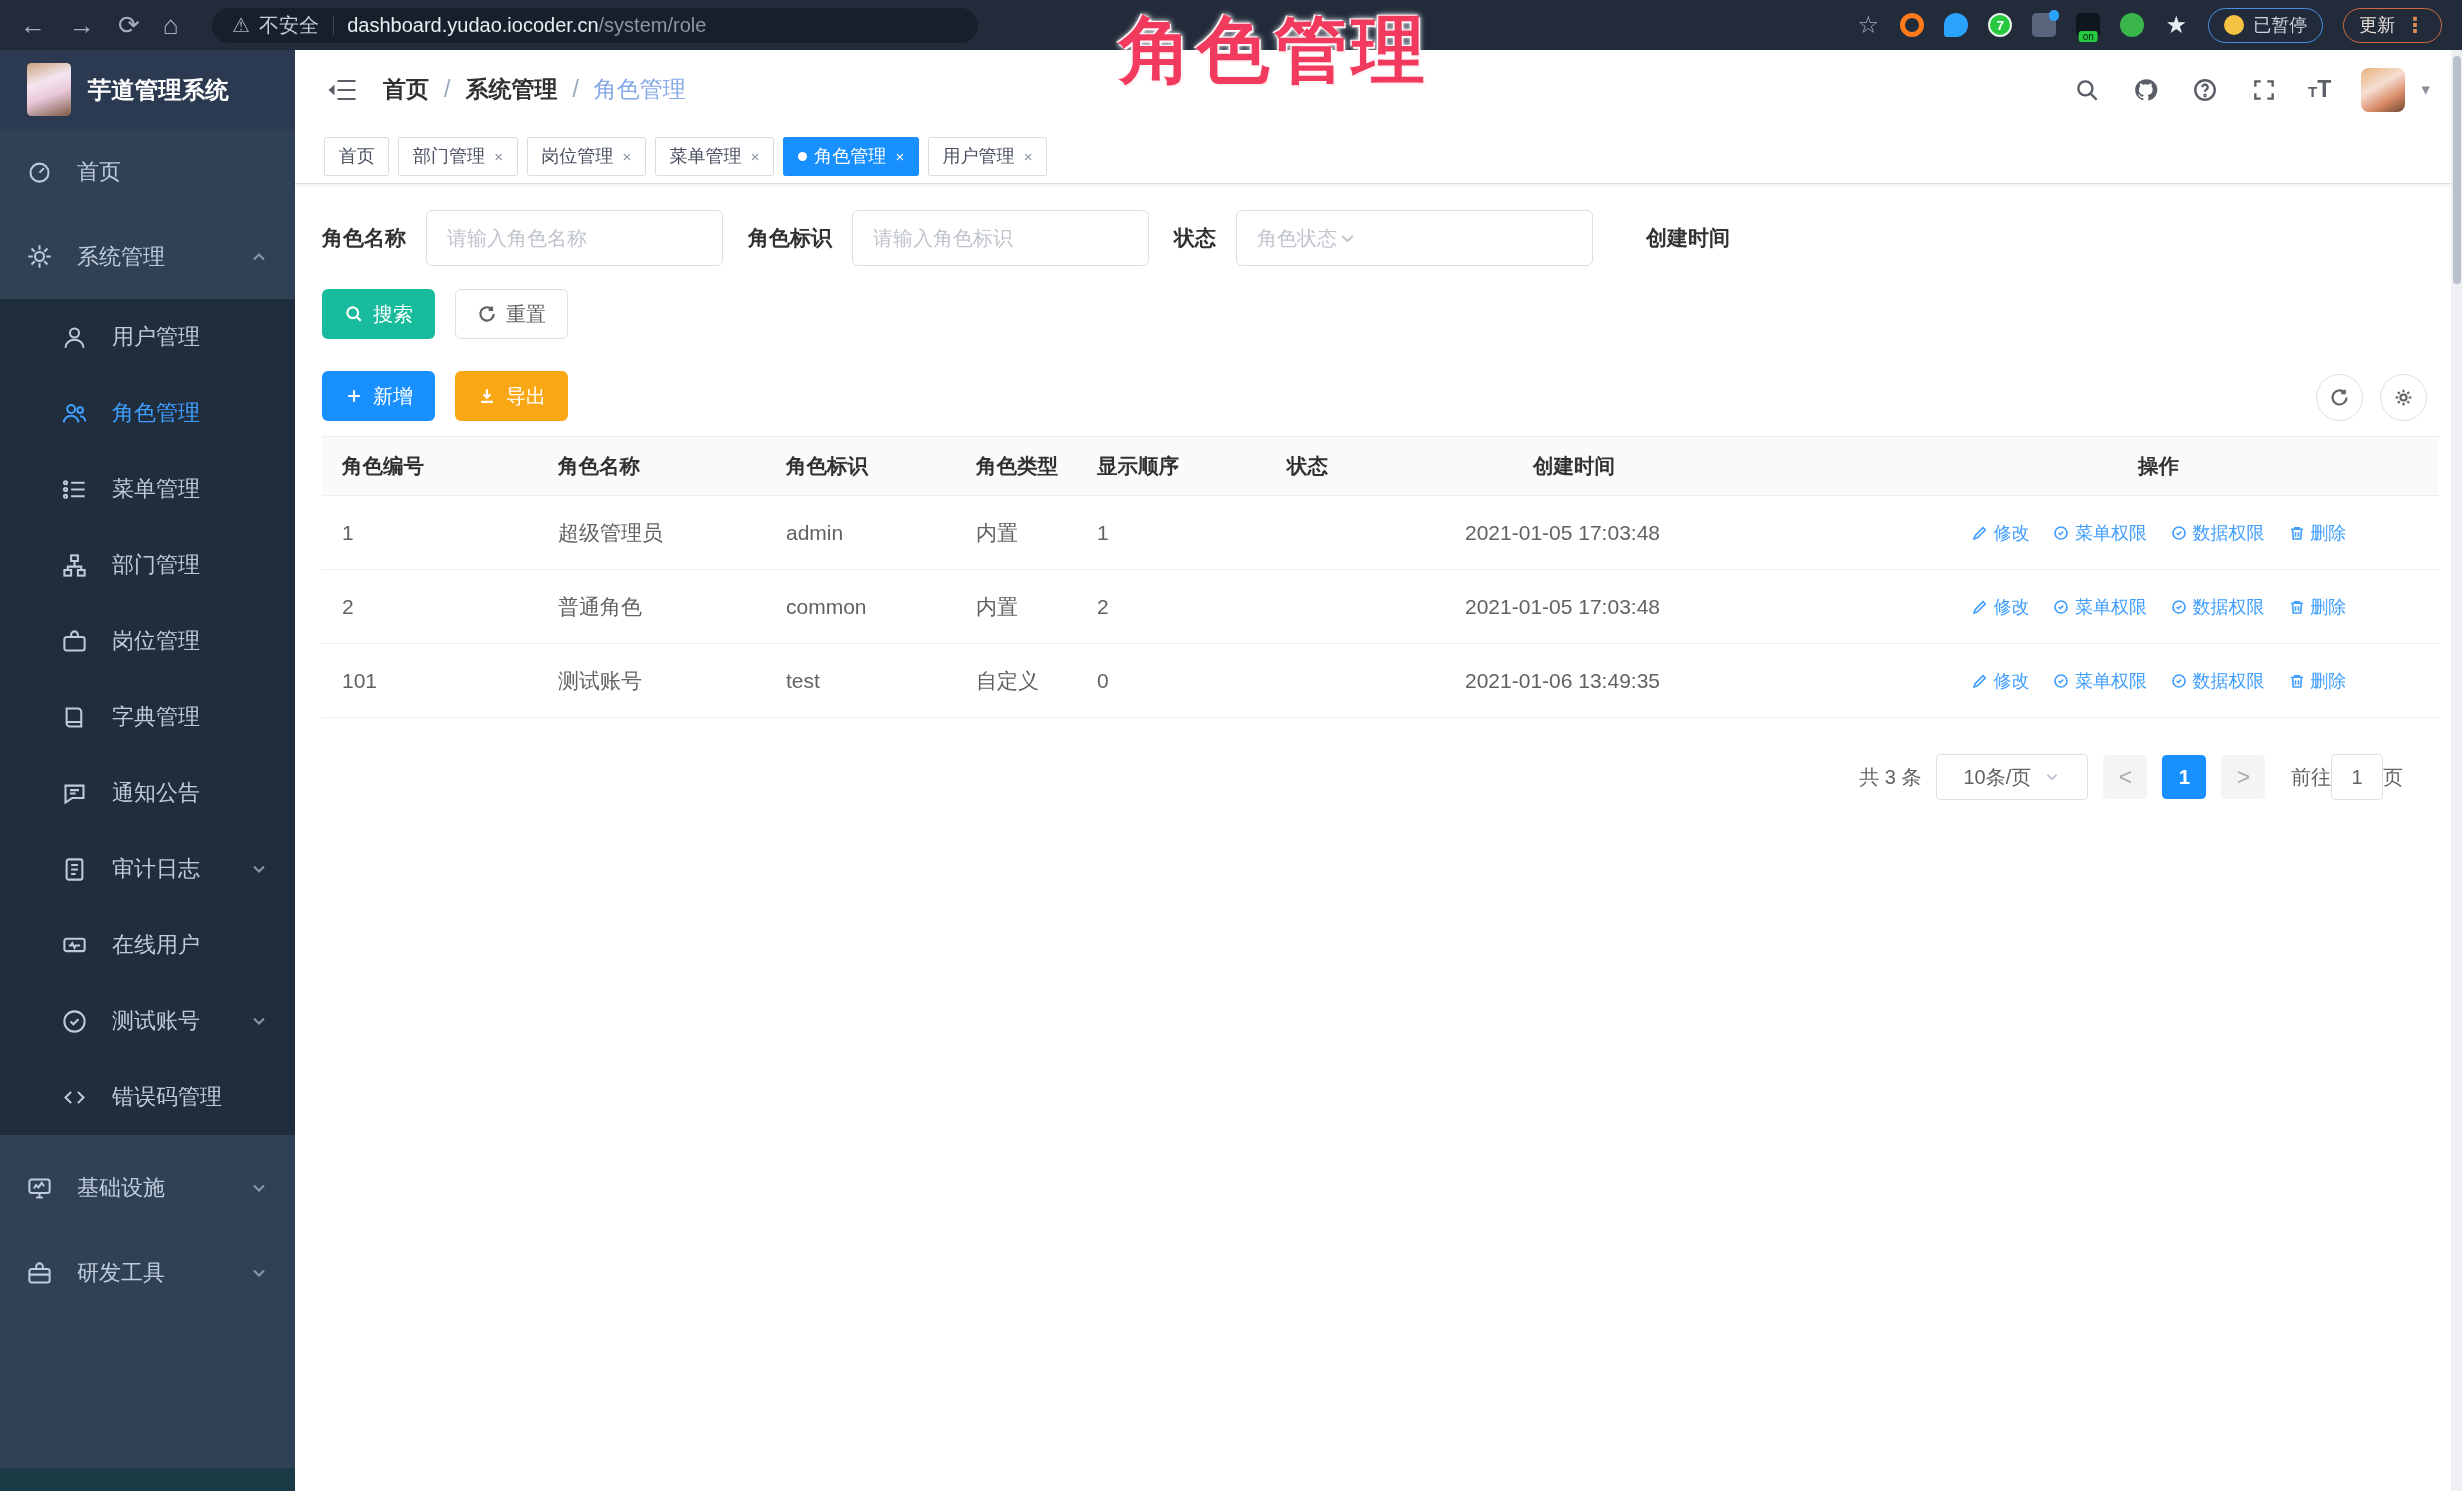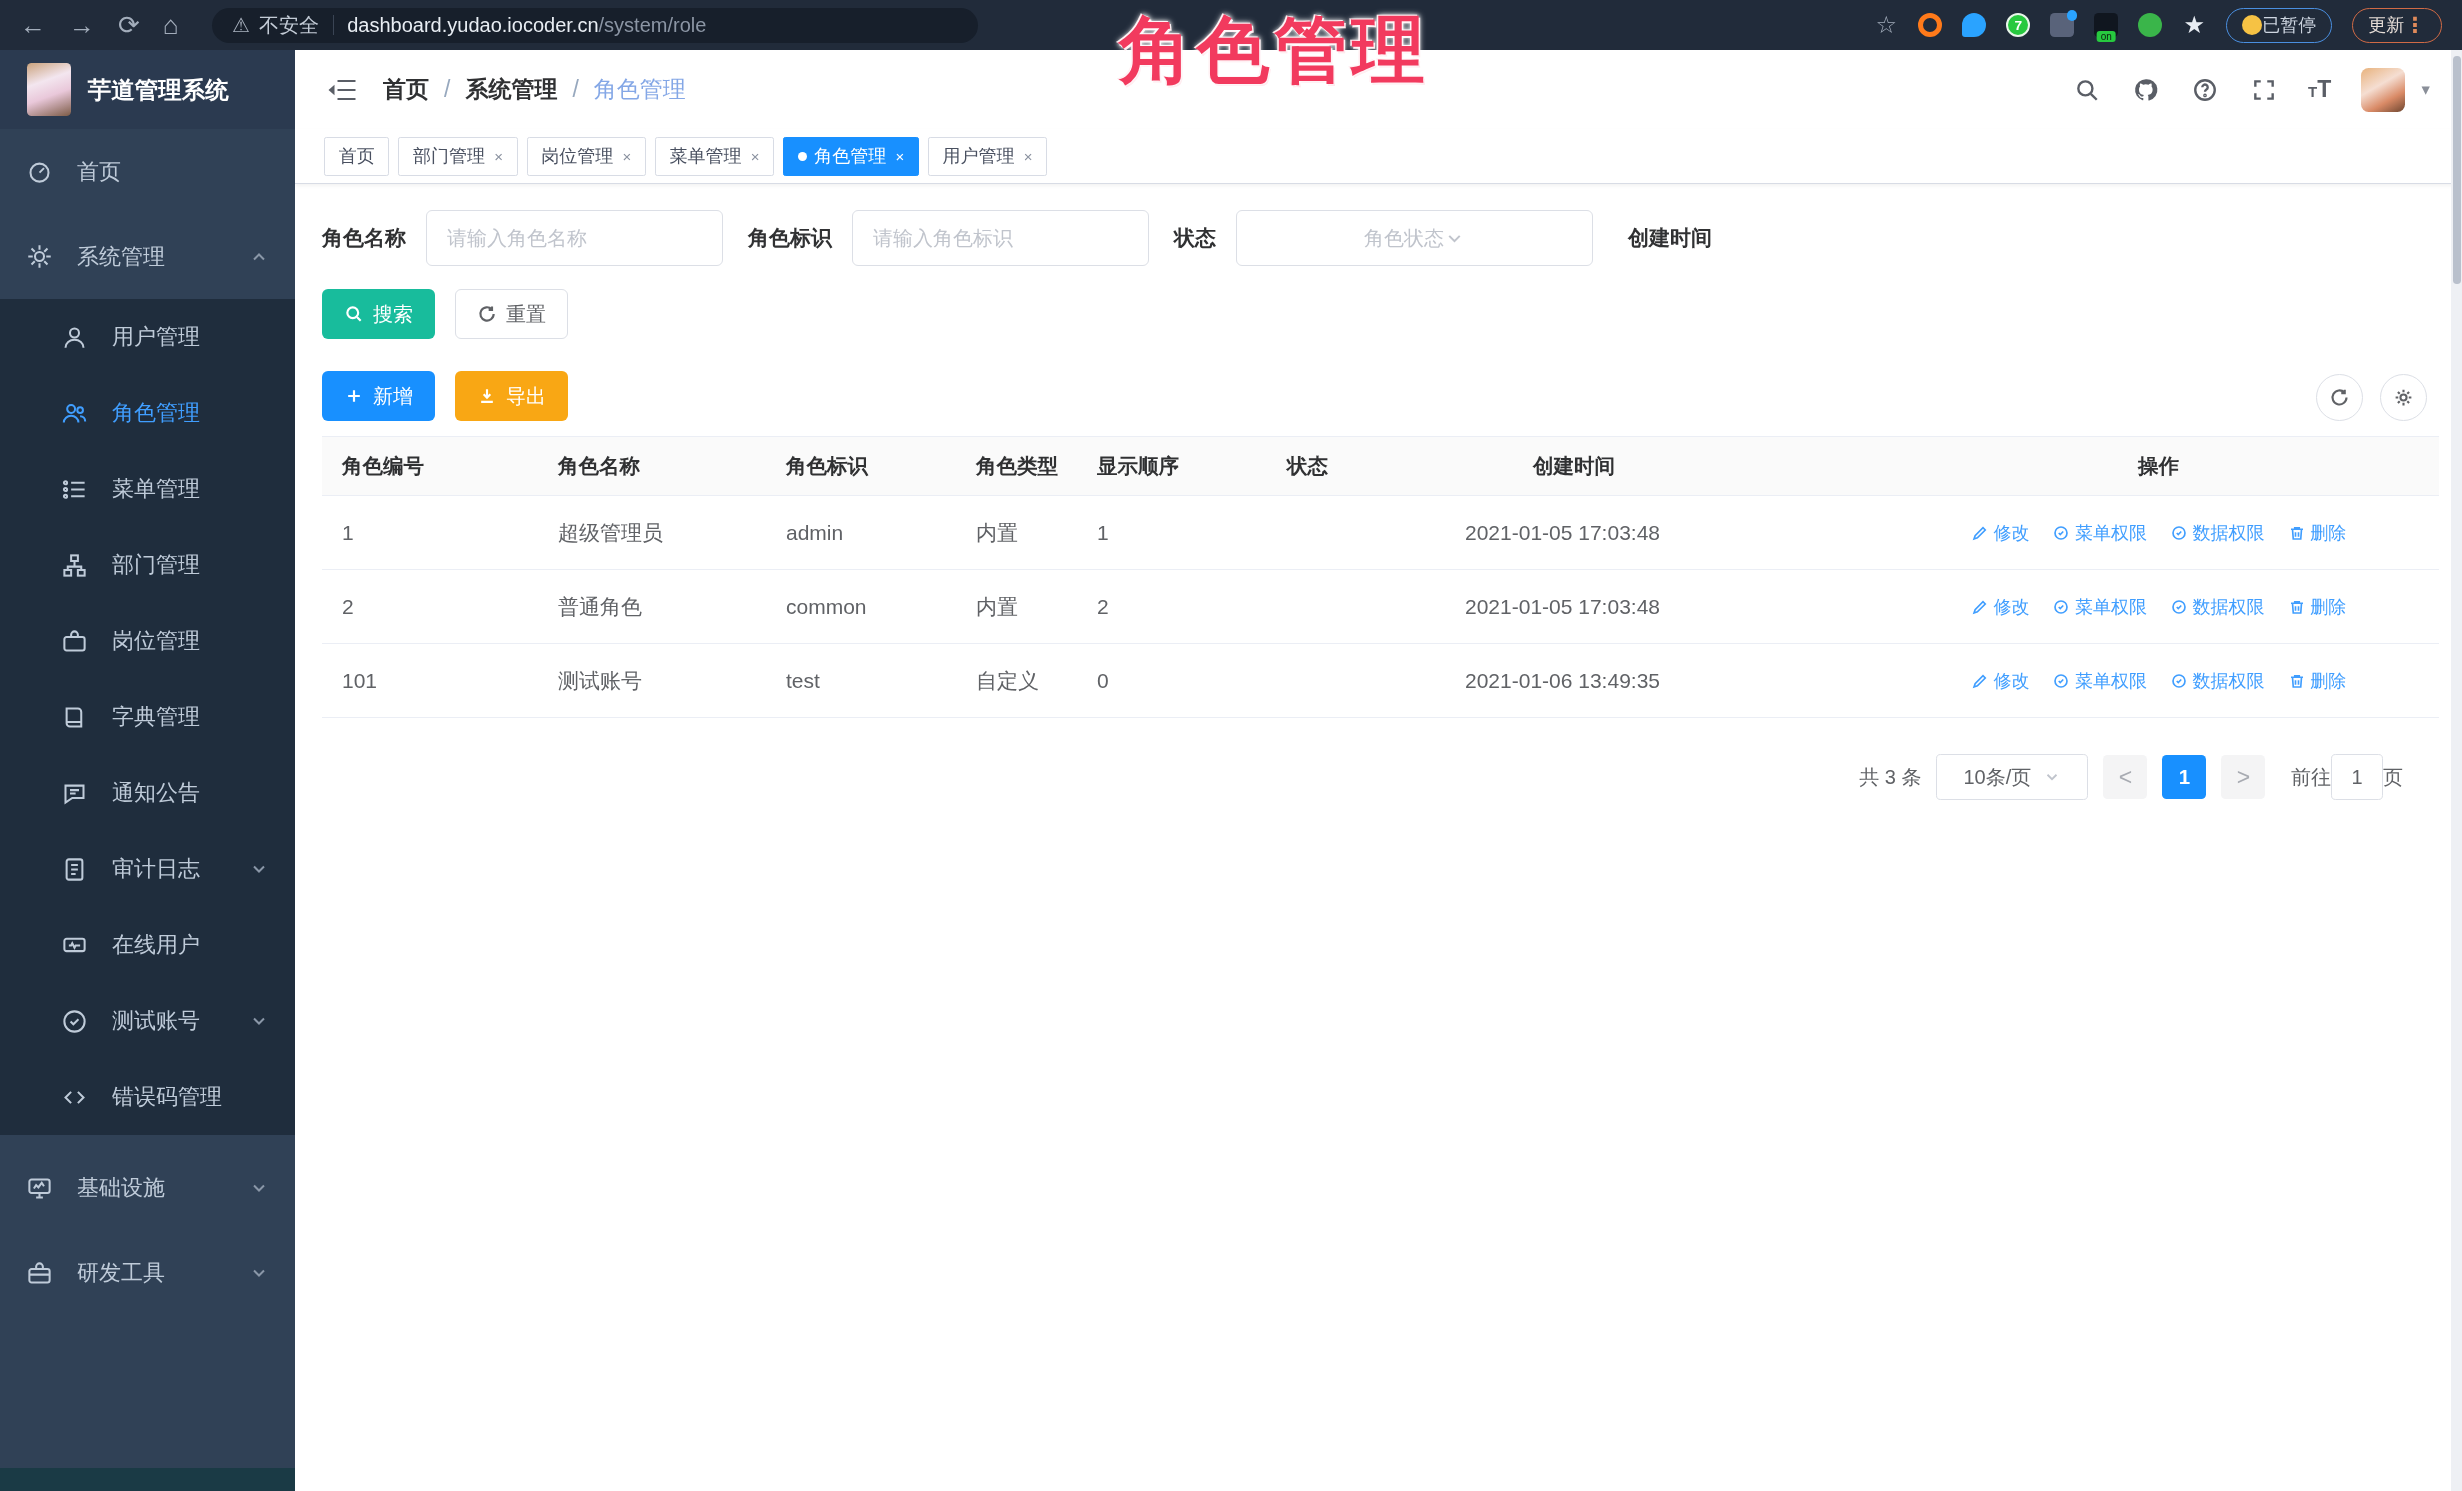--- a/index.html
+++ b/index.html
@@ -30,21 +30,21 @@
   .xi.ring{background:transparent;border:5.3px solid #ff7a1a}
   .xi.drop{background:#2aa3ff;border-radius:50% 50% 50% 3px}
   .xi.g7{background:#27c93f;border:2.3px solid #e8f6ea}
   .xi.grid{border-radius:4.6px;background:#59637a;position:relative}
   .xi.grid i{position:absolute;right:-3px;top:-3px;width:10.6px;height:10.6px;border-radius:50%;background:#2aa3ff}
   .xi.dark{border-radius:4.6px;background:#10161f;position:relative}
   .xi.dark i{position:absolute;left:50%;transform:translateX(-50%);bottom:-4.6px;background:#27c93f;color:#0b2210;
     font-size:10px;font-weight:400;padding:0 3.8px;border-radius:3px;font-style:normal}
   .xi.leaf{background:#3ab54a}
   .xi.wstar{background:none;color:#e8edf3;font-size:24px}
-  .pill{display:flex;align-items:center;height:35px;border-radius:17.5px;padding:0 15px;
+  .pill{display:flex;align-items:center;gap:9px;height:35px;border-radius:17.5px;padding:0 15px;
     color:#cdd5e0;font-size:18px;cursor:pointer}
   .pill.paused{border:1.5px solid #4a8fe0}
   .pill.paused .face{width:20px;height:20px;border-radius:50%;background:#f6c244}
   .pill.update{border:1.5px solid #d06a45;color:#e6ddd7}
   .pill.update .dots{color:#e08a5a;font-size:21px;font-weight:700;letter-spacing:0.8px}
 
   
   .overlay-title{position:absolute;left:1119px;top:1.5px;z-index:60;font-size:73px;font-weight:800;
     color:var(--overlay);letter-spacing:4.6px;
     text-shadow:0 0 4.6px #fff,0 0 7.6px #fff,1.5px 1.5px 0 #ffe2e8,-1.5px -1.5px 0 #ffe2e8}
@@ -94,21 +94,21 @@
   .tag.active{background:var(--accent);border-color:var(--accent);color:#fff}
   .tag.active .dot{width:9px;height:9px;border-radius:50%;background:#fff}
   .tag.active .x{color:#fff}
 
   .content{padding:26px 23px 0 27px}
   .frow{display:flex;align-items:center}
   .flabel{font-size:21px;font-weight:700;color:var(--text-main);margin-right:20px;white-space:nowrap}
   .inp{height:56px;border:1.5px solid var(--border);border-radius:6px;background:#fff;display:flex;
     align-items:center;padding:0 20px;font-size:20px;color:var(--placeholder)}
   .inp.w{width:297px;margin-right:25px}
-  .inp.sel{width:357px;margin-right:35px;justify-content:center}
+  .inp.sel{width:357px;margin-right:53px;justify-content:flex-start}
   .inp.sel svg,.inp.date svg{width:21px;height:21px;stroke:var(--placeholder);fill:none;stroke-width:2.4}
   .inp.date{width:349px;gap:13.7px}
   .inp.date .dsep{color:var(--placeholder)}
 
   .btnrow{margin-top:23px;display:flex;align-items:center;gap:20px}
   .btn{display:flex;align-items:center;gap:9px;height:50px;padding:0 21px;border-radius:6px;
     font-size:20px;cursor:pointer;border:1.5px solid transparent;white-space:nowrap}
   .btn svg{width:20px;height:20px;stroke:currentColor;fill:none;stroke-width:2.6}
   .btn.search{background:var(--success);color:#fff}
   .btn.plain{background:#fff;color:var(--text-regular);border-color:var(--border)}

